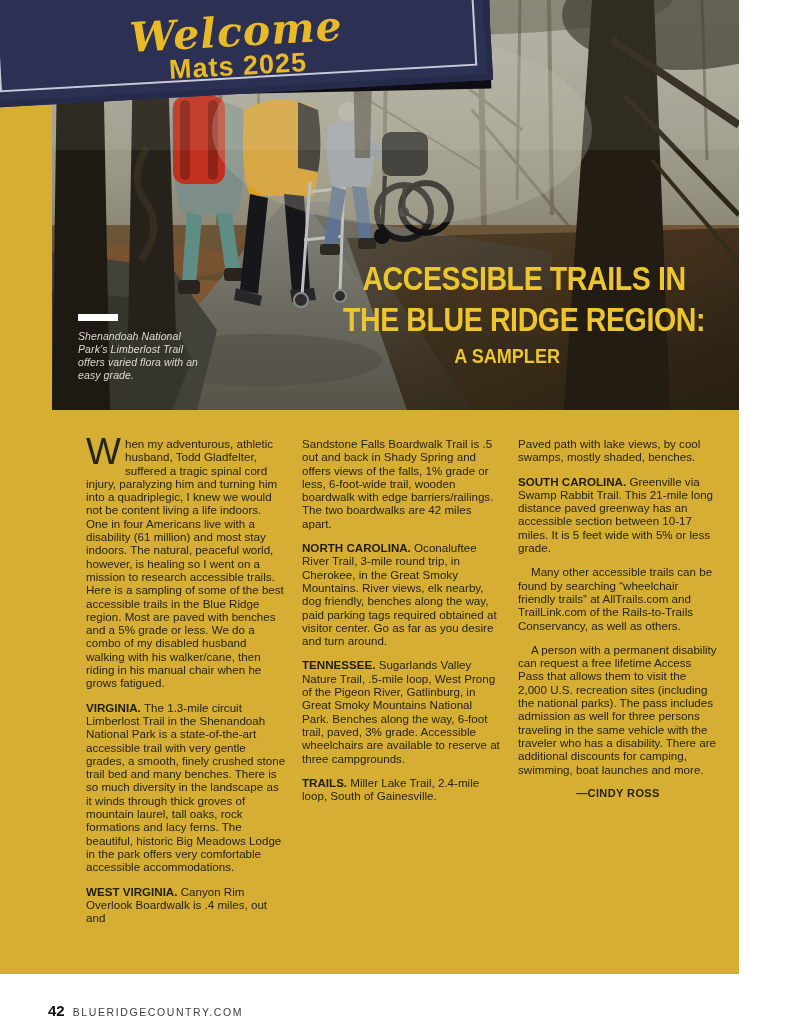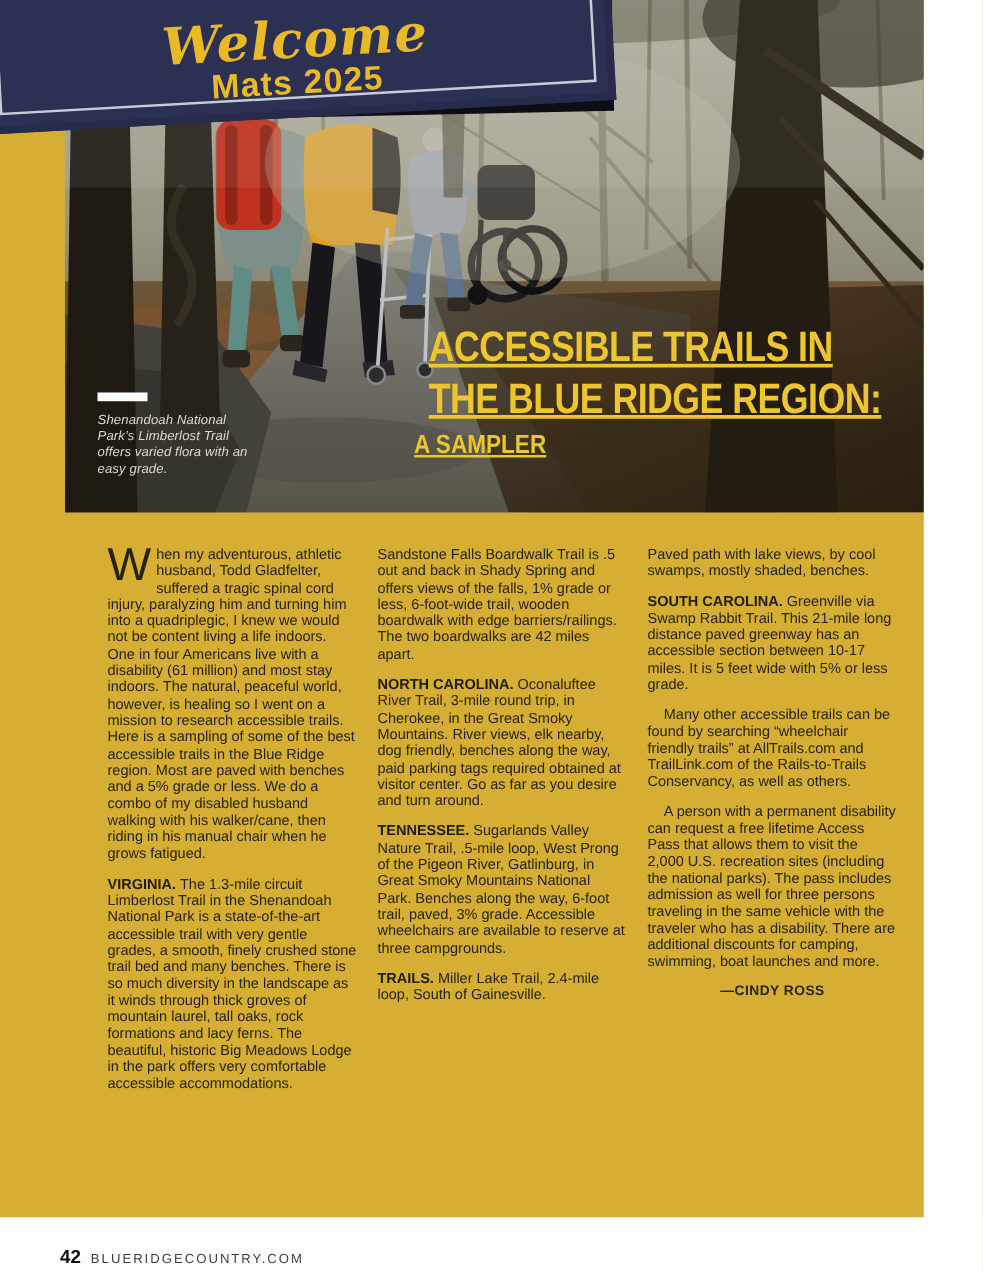--- a/index.html
+++ b/index.html
@@ -10,21 +10,21 @@
   
   .gold-block{position:absolute;left:0;top:0;width:739px;height:974px;background:#d5ae33;}
   
   .photo{position:absolute;left:52px;top:0;width:687px;height:410px;overflow:hidden;background:#8e8a76;}
   .photo svg{display:block;}
   
   .caption{position:absolute;left:26px;top:314px;width:128px;color:#dcdad4;
     font-size:10.5px;line-height:13px;letter-spacing:.1px;font-style:italic;}
   .caption-bar{width:40px;height:7px;background:#ffffff;margin-bottom:9px;}
   
-  .headline{position:absolute;right:34px;top:258px;text-align:left;color:#ecc52f;font-weight:bold;text-decoration:underline;}
+  .headline{position:absolute;right:34px;top:258px;text-align:center;color:#ecc52f;font-weight:bold;}
   .headline .hl{display:block;font-size:34px;line-height:41px;letter-spacing:-.5px;
     transform:scaleX(.84);transform-origin:100% 50%;white-space:nowrap;}
   .headline .hl3{display:block;font-size:21px;line-height:26px;margin-top:3px;margin-right:22px;
     transform:scaleX(.86);transform-origin:100% 50%;white-space:nowrap;}
   
   .mat-wrap{position:absolute;left:-18px;top:-32px;width:508px;height:126px;z-index:5;}
   .mat-backing{position:absolute;left:-4px;top:-4px;width:512px;height:130px;background:#0d0d13;
     transform:rotate(-1.2deg);}
   .mat{position:absolute;inset:0;background:#2c3053;border:6px solid #272b4b;transform:rotate(-3.2deg);
     display:flex;flex-direction:column;align-items:center;justify-content:flex-end;padding-bottom:8px;box-sizing:border-box;}
@@ -36,21 +36,21 @@
   .columns{position:absolute;left:86px;top:437px;width:632px;display:flex;gap:16px;
     color:#262419;font-size:11.6px;line-height:13.3px;}
   .col{flex:1;min-width:0;}
   .col p{margin:0 0 11px;}
   .col p.indent{text-indent:13px;}
   .state-label{font-weight:bold;color:#1f1d12;}
   .dropcap{float:left;font-size:37px;line-height:28px;padding:1px 4px 0 0;color:#262419;}
   .byline{text-align:center;font-weight:bold;font-size:11px;letter-spacing:.4px;margin-top:-3px;}
   
   .footer{position:absolute;left:0;top:974px;width:786px;height:50px;background:#ffffff;
-    display:flex;align-items:flex-start;}
+    display:flex;align-items:center;}
   .footer-inner{margin-left:48px;display:flex;align-items:baseline;gap:8px;}
   .page-number{font-size:15px;font-weight:bold;color:#111111;}
   .site-name{font-size:10.5px;letter-spacing:1.6px;color:#3c3c3c;margin-top:27px;}
 </style>
 </head>
 <body>
 
 <div class="page">
 
   <div class="gold-block"></div>
@@ -206,20 +206,21 @@
       <div class="mat-frame"></div>
       <div class="mat-script">Welcome</div>
       <div class="mat-sub">Mats 2025</div>
     </div>
   </div>
 
   <div class="columns">
     <div class="col">
         <p><span class="dropcap">W</span>hen my adventurous, athletic husband, Todd Gladfelter, suffered a tragic spinal cord injury, paralyzing him and turning him into a quadriplegic, I knew we would not be content living a life indoors. One in four Americans live with a disability (61 million) and most stay indoors. The natural, peaceful world, however, is healing so I went on a mission to research accessible trails. Here is a sampling of some of the best accessible trails in the Blue Ridge region. Most are paved with benches and a 5% grade or less. We do a combo of my disabled husband walking with his walker/cane, then riding in his manual chair when he grows fatigued.</p>
         <p><strong class="state-label">VIRGINIA. </strong>The 1.3-mile circuit Limberlost Trail in the Shenandoah National Park is a state-of-the-art accessible trail with very gentle grades, a smooth, finely crushed stone trail bed and many benches. There is so much diversity in the landscape as it winds through thick groves of mountain laurel, tall oaks, rock formations and lacy ferns. The beautiful, historic Big Meadows Lodge in the park offers very comfortable accessible accommodations.</p>
+        <p><strong class="state-label">WEST VIRGINIA. </strong>Canyon Rim Overlook Boardwalk is .4 miles, out and</p>
       </div>
     <div class="col">
         <p>Sandstone Falls Boardwalk Trail is .5 out and back in Shady Spring and offers views of the falls, 1% grade or less, 6-foot-wide trail, wooden boardwalk with edge barriers/railings. The two boardwalks are 42 miles apart.</p>
         <p><strong class="state-label">NORTH CAROLINA. </strong>Oconaluftee River Trail, 3-mile round trip, in Cherokee, in the Great Smoky Mountains. River views, elk nearby, dog friendly, benches along the way, paid parking tags required obtained at visitor center. Go as far as you desire and turn around.</p>
         <p><strong class="state-label">TENNESSEE. </strong>Sugarlands Valley Nature Trail, .5-mile loop, West Prong of the Pigeon River, Gatlinburg, in Great Smoky Mountains National Park. Benches along the way, 6-foot trail, paved, 3% grade. Accessible wheelchairs are available to reserve at three campgrounds.</p>
         <p><strong class="state-label">TRAILS. </strong>Miller Lake Trail, 2.4-mile loop, South of Gainesville.</p>
       </div>
     <div class="col">
         <p>Paved path with lake views, by cool swamps, mostly shaded, benches.</p>
         <p><strong class="state-label">SOUTH CAROLINA. </strong>Greenville via Swamp Rabbit Trail. This 21-mile long distance paved greenway has an accessible section between 10-17 miles. It is 5 feet wide with 5% or less grade.</p>

